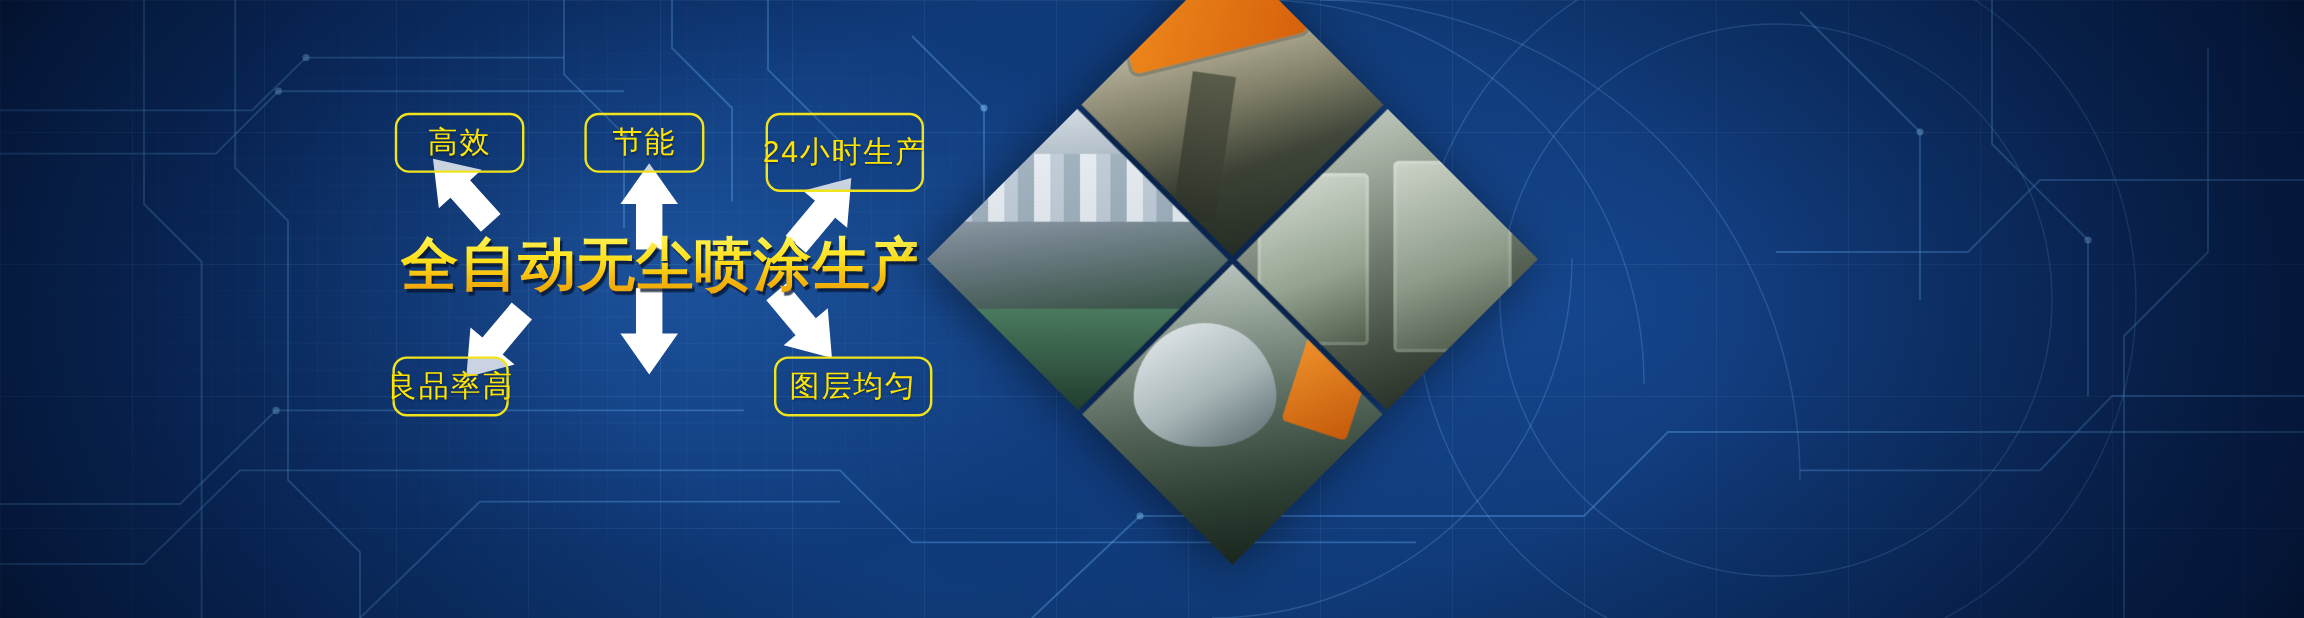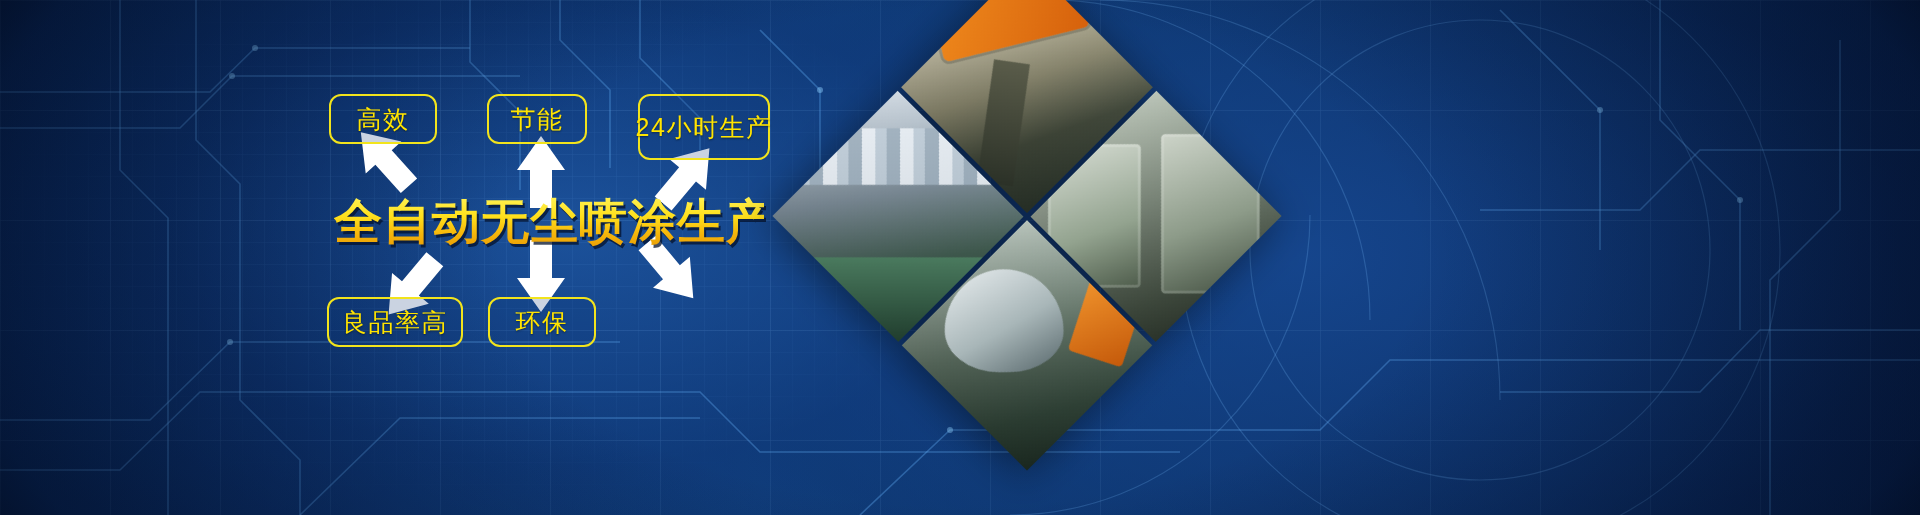--- a/index.html
+++ b/index.html
@@ -51,21 +51,21 @@
     line-height:1;
     letter-spacing:1.5px;
     display:flex; align-items:center; justify-content:center;
     text-shadow:0 1px 2px rgba(0,0,0,.45);
     white-space:nowrap;
   }
 
   .pill.p1 { left:329px; top:94px;  width:108px; height:50px; }
   .pill.p2 { left:487px; top:94px;  width:100px; height:50px; }
   .pill.p3 { left:638px; top:94px;  width:132px; height:66px; }
-  .pill.p4 { left:327px; top:297px; width:136px; height:50px; }
+  .pill.p4 { left:327px; top:297px; width:97px; height:50px; }
   .pill.p5 { left:488px; top:297px; width:108px; height:50px; }
   .pill.p6 { left:645px; top:297px; width:132px; height:50px; }
 
   #headline {
     position:absolute; left:334px; top:194px; width:430px; height:56px;
     font-size:48px; font-weight:bold; letter-spacing:1px; line-height:56px;
     white-space:nowrap;
     background:linear-gradient(180deg,#fff45a 0%, #ffe01c 40%, #f5b50a 72%, #e79a05 100%);
     -webkit-background-clip:text; background-clip:text;
     -webkit-text-fill-color:transparent; color:#ffc907;
@@ -238,22 +238,22 @@
     <div class="pill p2">
         <span>节能</span>
       </div>
     <div class="pill p3">
         <span>24小时生产</span>
       </div>
 
     <div class="pill p4">
         <span>良品率高</span>
       </div>
-    <div class="pill p5">
-        <span>环保</span>
+    <div class="pill p6">
+        <span>图层均匀</span>
       </div>
 
     <div id="headline">全自动无尘喷涂生产线</div>
   </div>
 
   <div id="collage">
     <div class="tile ph-robot">
         <div class="inner"></div>
       </div>
     <div class="tile ph-machine">

